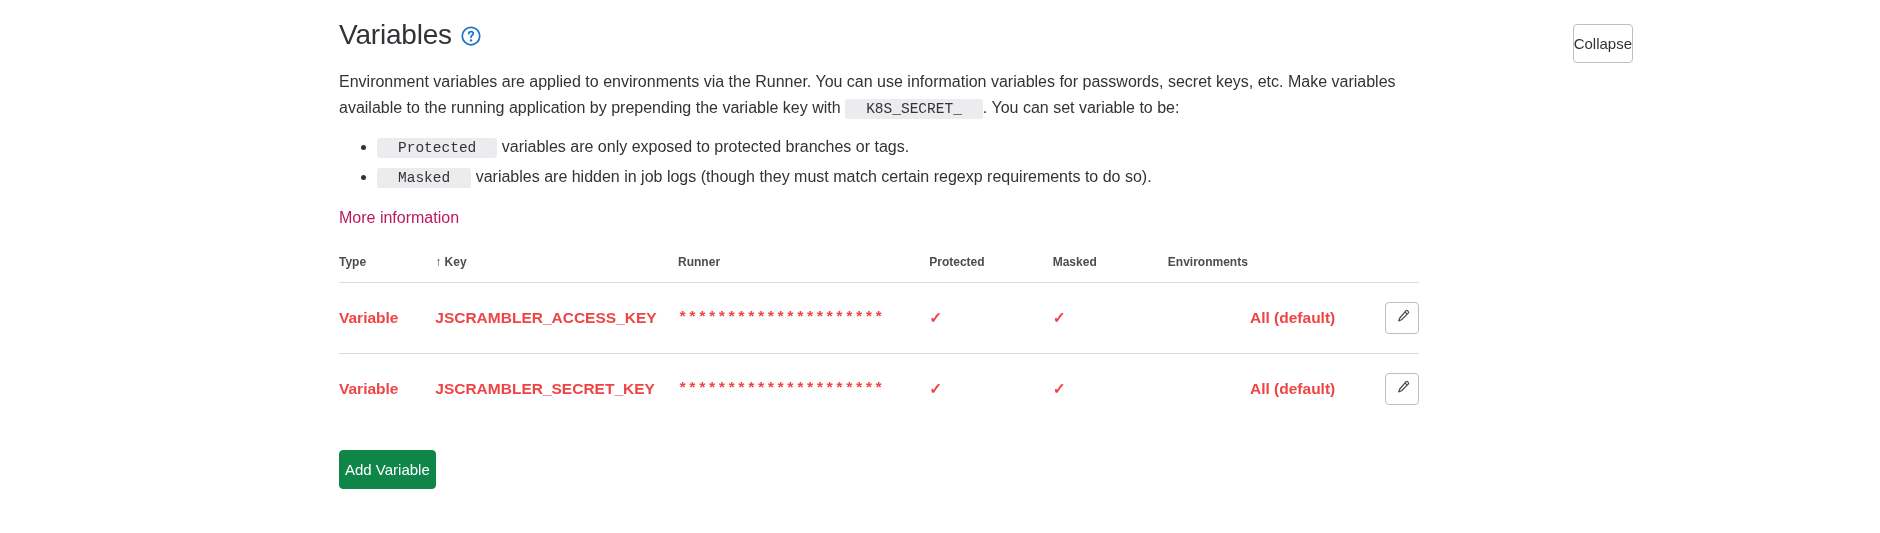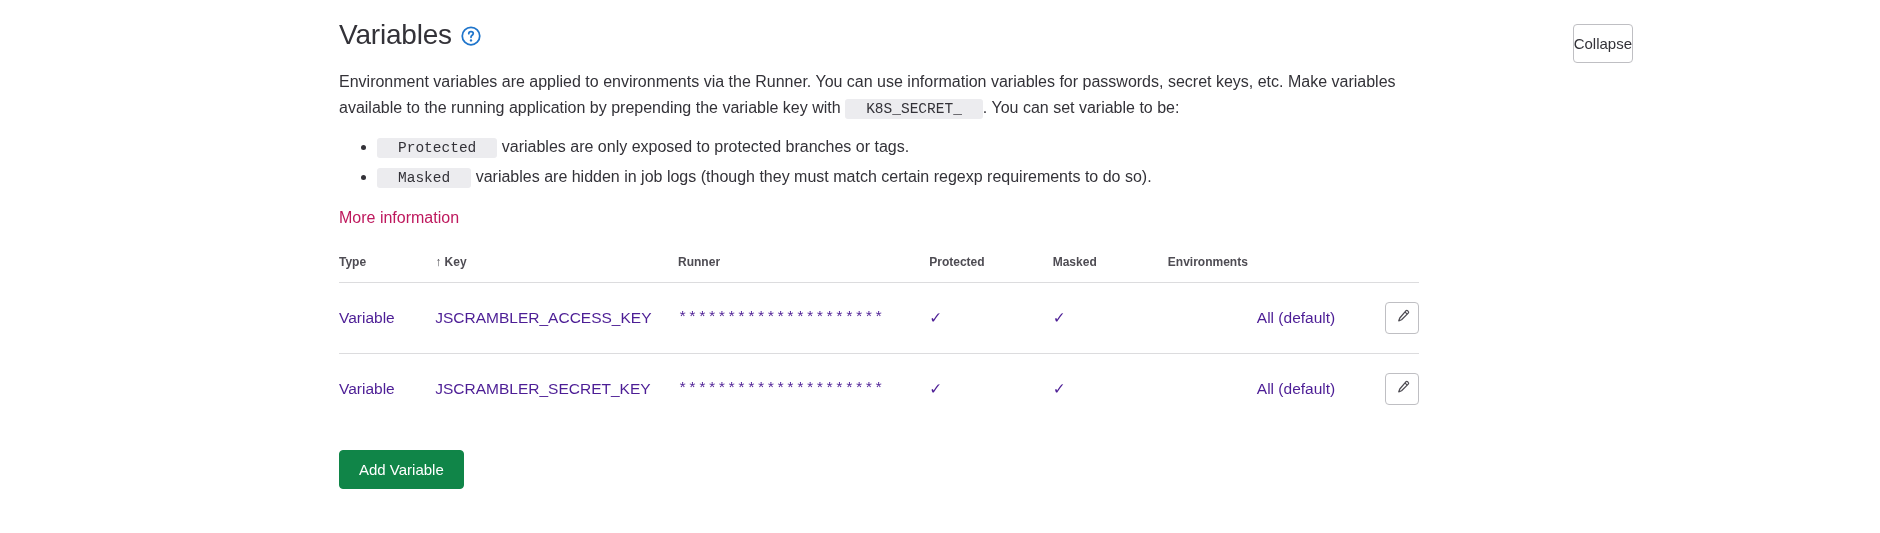--- a/index.html
+++ b/index.html
@@ -110,25 +110,26 @@
   .vtable th {
     text-align: left;
     font-size: 12px;
     font-weight: 700;
     color: #4e4c53;
     padding: 0 0 13px 0;
     white-space: nowrap;
   }
   .vtable td {
     font-size: 15.5px;
-    color: #4c1d95;
+    color: #ef4444;
     padding: 19px 0;
     border-top: 1px solid #dcdcde;
     vertical-align: middle;
     white-space: nowrap;
+    font-weight: bold;
   }
   .col-type       { width: 92px; }
   .col-key        { width: 232px; margin-top: 20px; }
   .col-value      { width: 240px; }
   .col-protected  { width: 118px; }
   .col-masked     { width: 110px; }
   .col-env        { width: 160px; text-align: right; }
   .col-actions    { width: 80px; }
 
   .key-cell { color: #333238; }
@@ -173,21 +174,21 @@
     font-family: "Liberation Sans", sans-serif;
     cursor: pointer;
   }
   .btn-primary {
     background: #108548;
     border: 1px solid #108548;
     border-radius: 4px;
     color: #fff;
     font-size: 15px;
     line-height: 1;
-    padding: 11px 19px;
+    padding: 11px 5px;
     font-family: "Liberation Sans", sans-serif;
     cursor: pointer;
   }
 </style>
 </head>
 <body>
 
 <div class="page">
   <div class="content">
 

